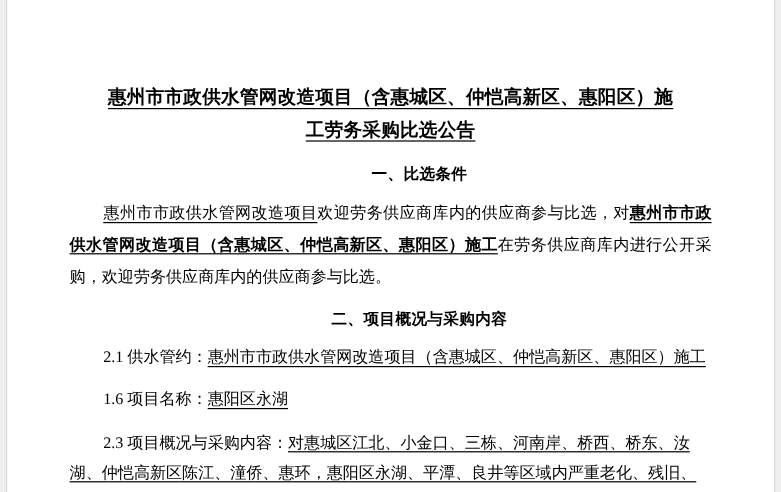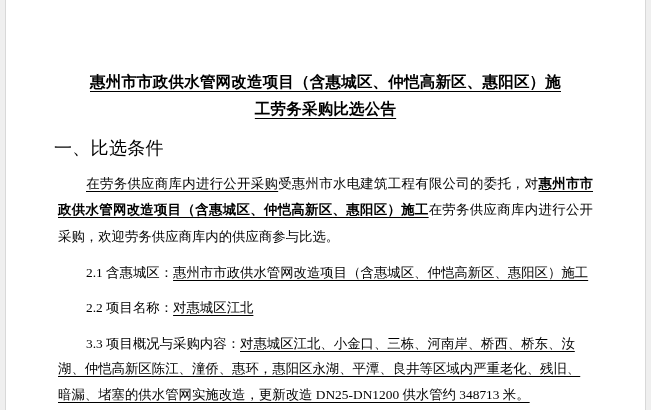--- a/index.html
+++ b/index.html
@@ -38,24 +38,25 @@
     line-height: 1.75;
     text-align: center;
     letter-spacing: 0.2px;
     color: #000;
     text-decoration: underline;
     text-underline-offset: 4px;
   }
   .heading {
     margin: 0;
     padding: 14px 0 0 48px;
-    font-size: 18px;
-    font-weight: normal;
+    font-size: 13px;
+    font-weight: bold;
     color: #000;
     letter-spacing: 0.3px;
+    text-align: center;
   }
   .heading-2 {
     padding-top: 13px;
   }
   .para {
     margin: 0;
     padding: 11px 52px 0 52px;
     font-size: 13.4px;
     line-height: 1.95;
     color: #000;
@@ -92,33 +93,34 @@
 <body>
 
 <div class="page">
   <div class="content">
 
     <h1 class="doc-title">惠州市市政供水管网改造项目（含惠城区、仲恺高新区、惠阳区）施工劳务采购比选公告</h1>
 
     <h2 class="heading">一、比选条件</h2>
 
     <p class="para">
-      <span class="indent"></span><span class="u">在劳务供应商库内进行公开采购</span><span>受惠州市水电建筑工程有限公司的委托，对</span><span class="ub">惠州市市政供水管网改造项目（含惠城区、仲恺高新区、惠阳区）施工</span><span>在劳务供应商库内进行公开采购，欢迎劳务供应商库内的供应商参与比选。</span>
+      <span class="indent"></span><span class="u">惠州市市政供水管网改造项目</span><span>欢迎劳务供应商库内的供应商参与比选，对</span><span class="ub">惠州市市政供水管网改造项目（含惠城区、仲恺高新区、惠阳区）施工</span><span>在劳务供应商库内进行公开采购，欢迎劳务供应商库内的供应商参与比选。</span>
     </p>
 
+    <h2 class="heading heading-2">二、项目概况与采购内容</h2>
 
     <p class="item">
       <span class="lead">2.1</span>
-      <span>含惠城区：</span><span class="u">惠州市市政供水管网改造项目（含惠城区、仲恺高新区、惠阳区）施工</span>
+      <span>供水管约：</span><span class="u">惠州市市政供水管网改造项目（含惠城区、仲恺高新区、惠阳区）施工</span>
     </p>
 
     <p class="item">
-      <span class="lead">2.2</span>
-      <span>项目名称：</span><span class="u">对惠城区江北</span>
+      <span class="lead">1.6</span>
+      <span>项目名称：</span><span class="u">惠阳区永湖</span>
     </p>
 
     <p class="item">
-      <span class="lead">3.3</span>
+      <span class="lead">2.3</span>
       <span>项目概况与采购内容：</span><span class="u">对惠城区江北、小金口、三栋、河南岸、桥西、桥东、汝湖、仲恺高新区陈江、潼侨、惠环，惠阳区永湖、平潭、良井等区域内严重老化、残旧、暗漏、堵塞的供水管网实施改造，更新改造 DN25-DN1200 供水管约 348713 米。</span>
     </p>
 
   </div>
 </div>
 
 </body></html>

